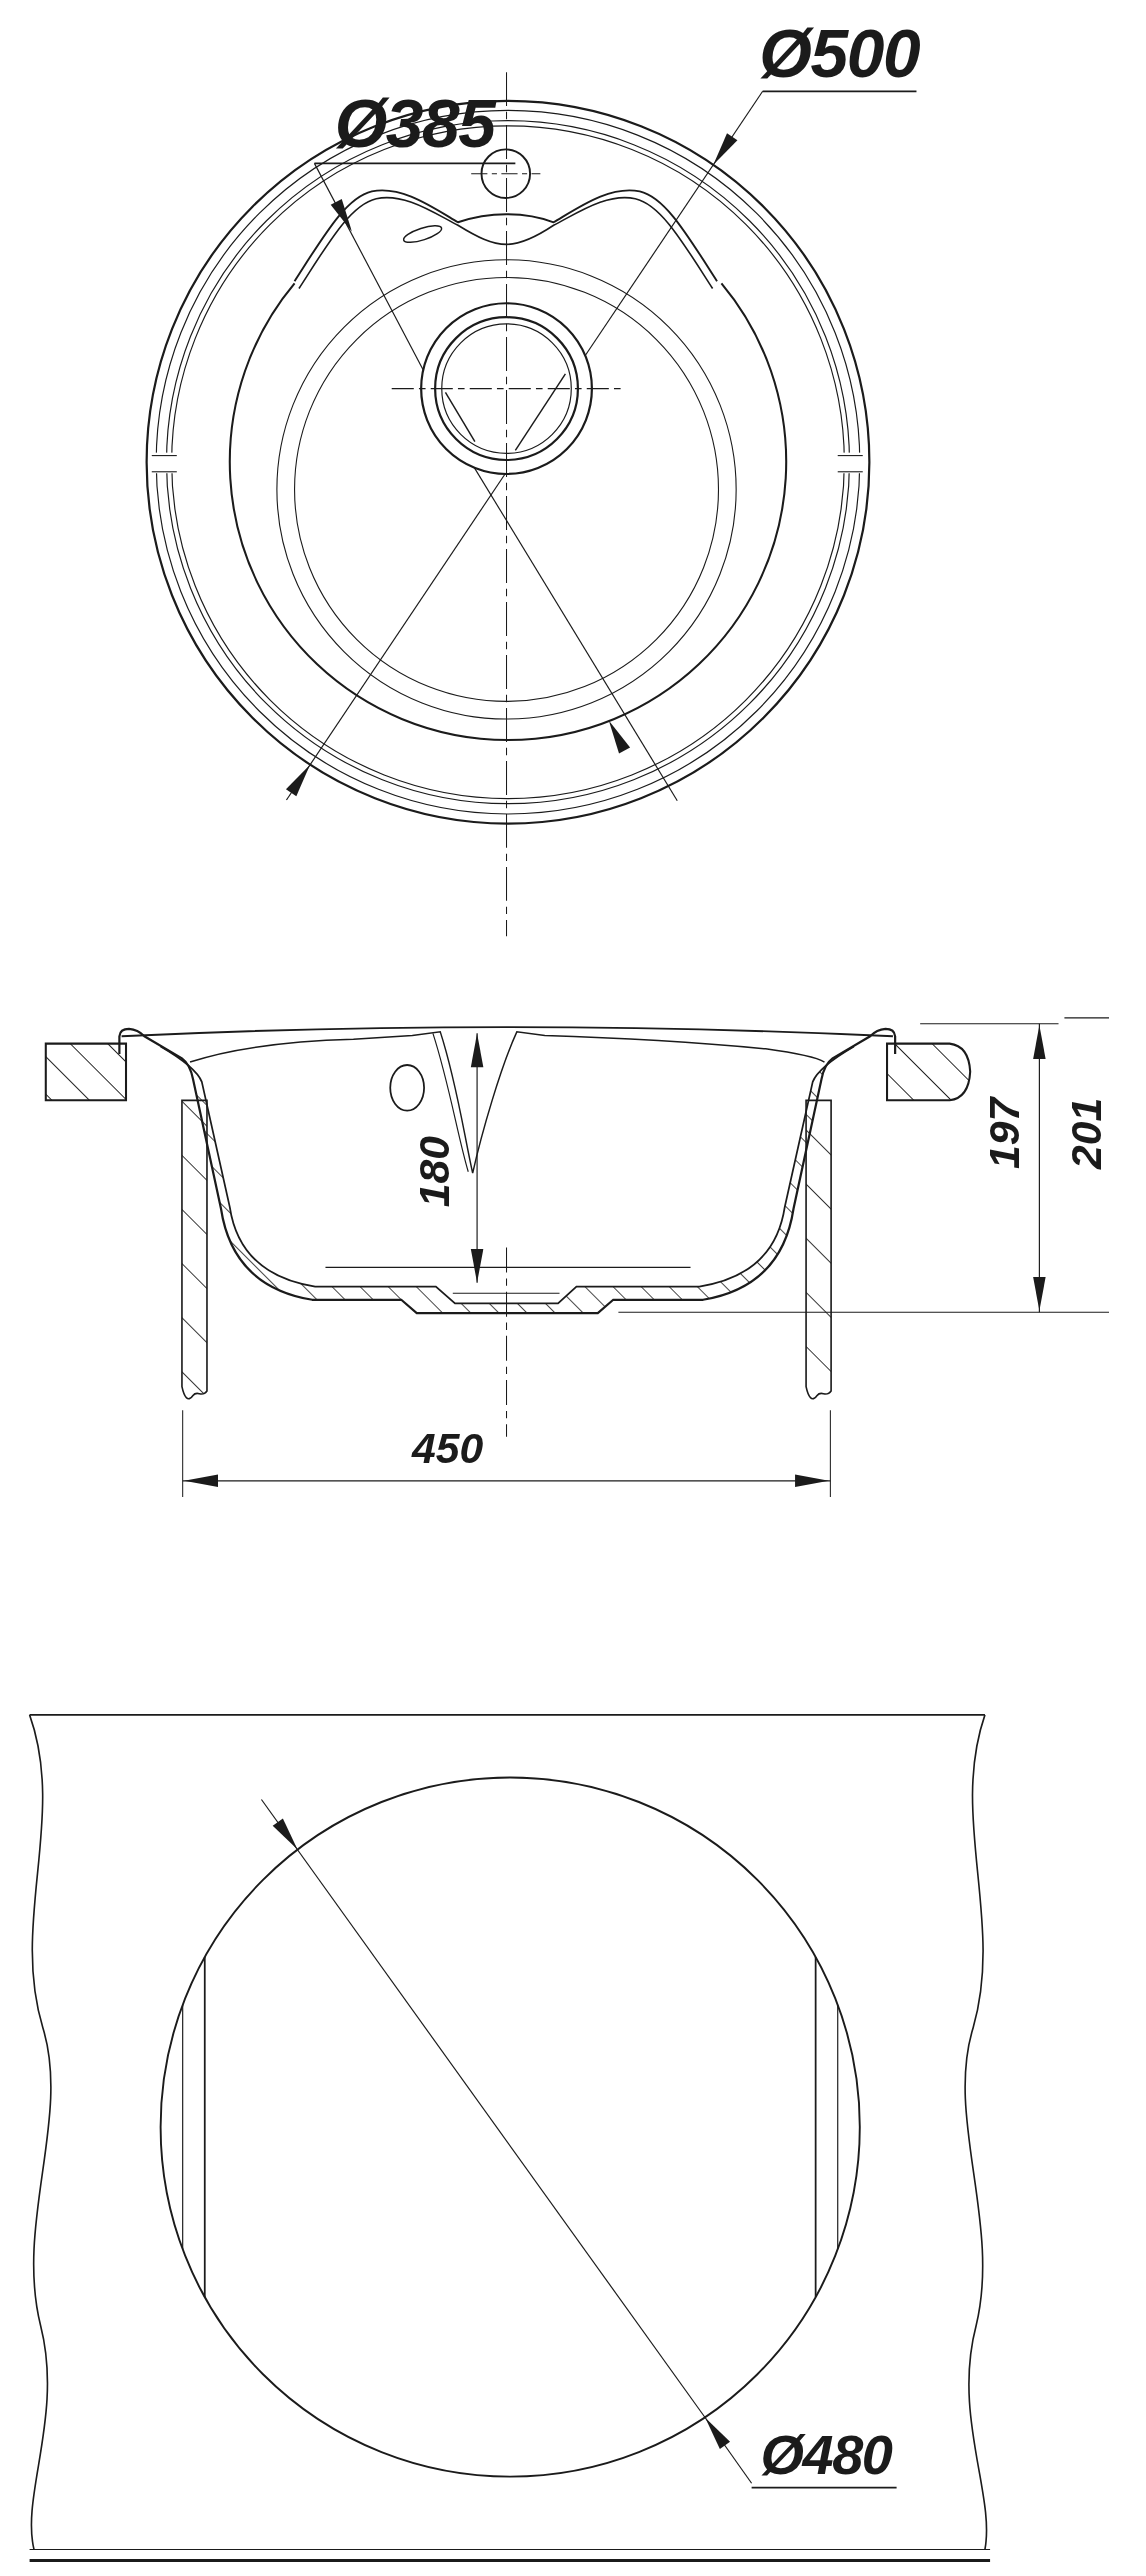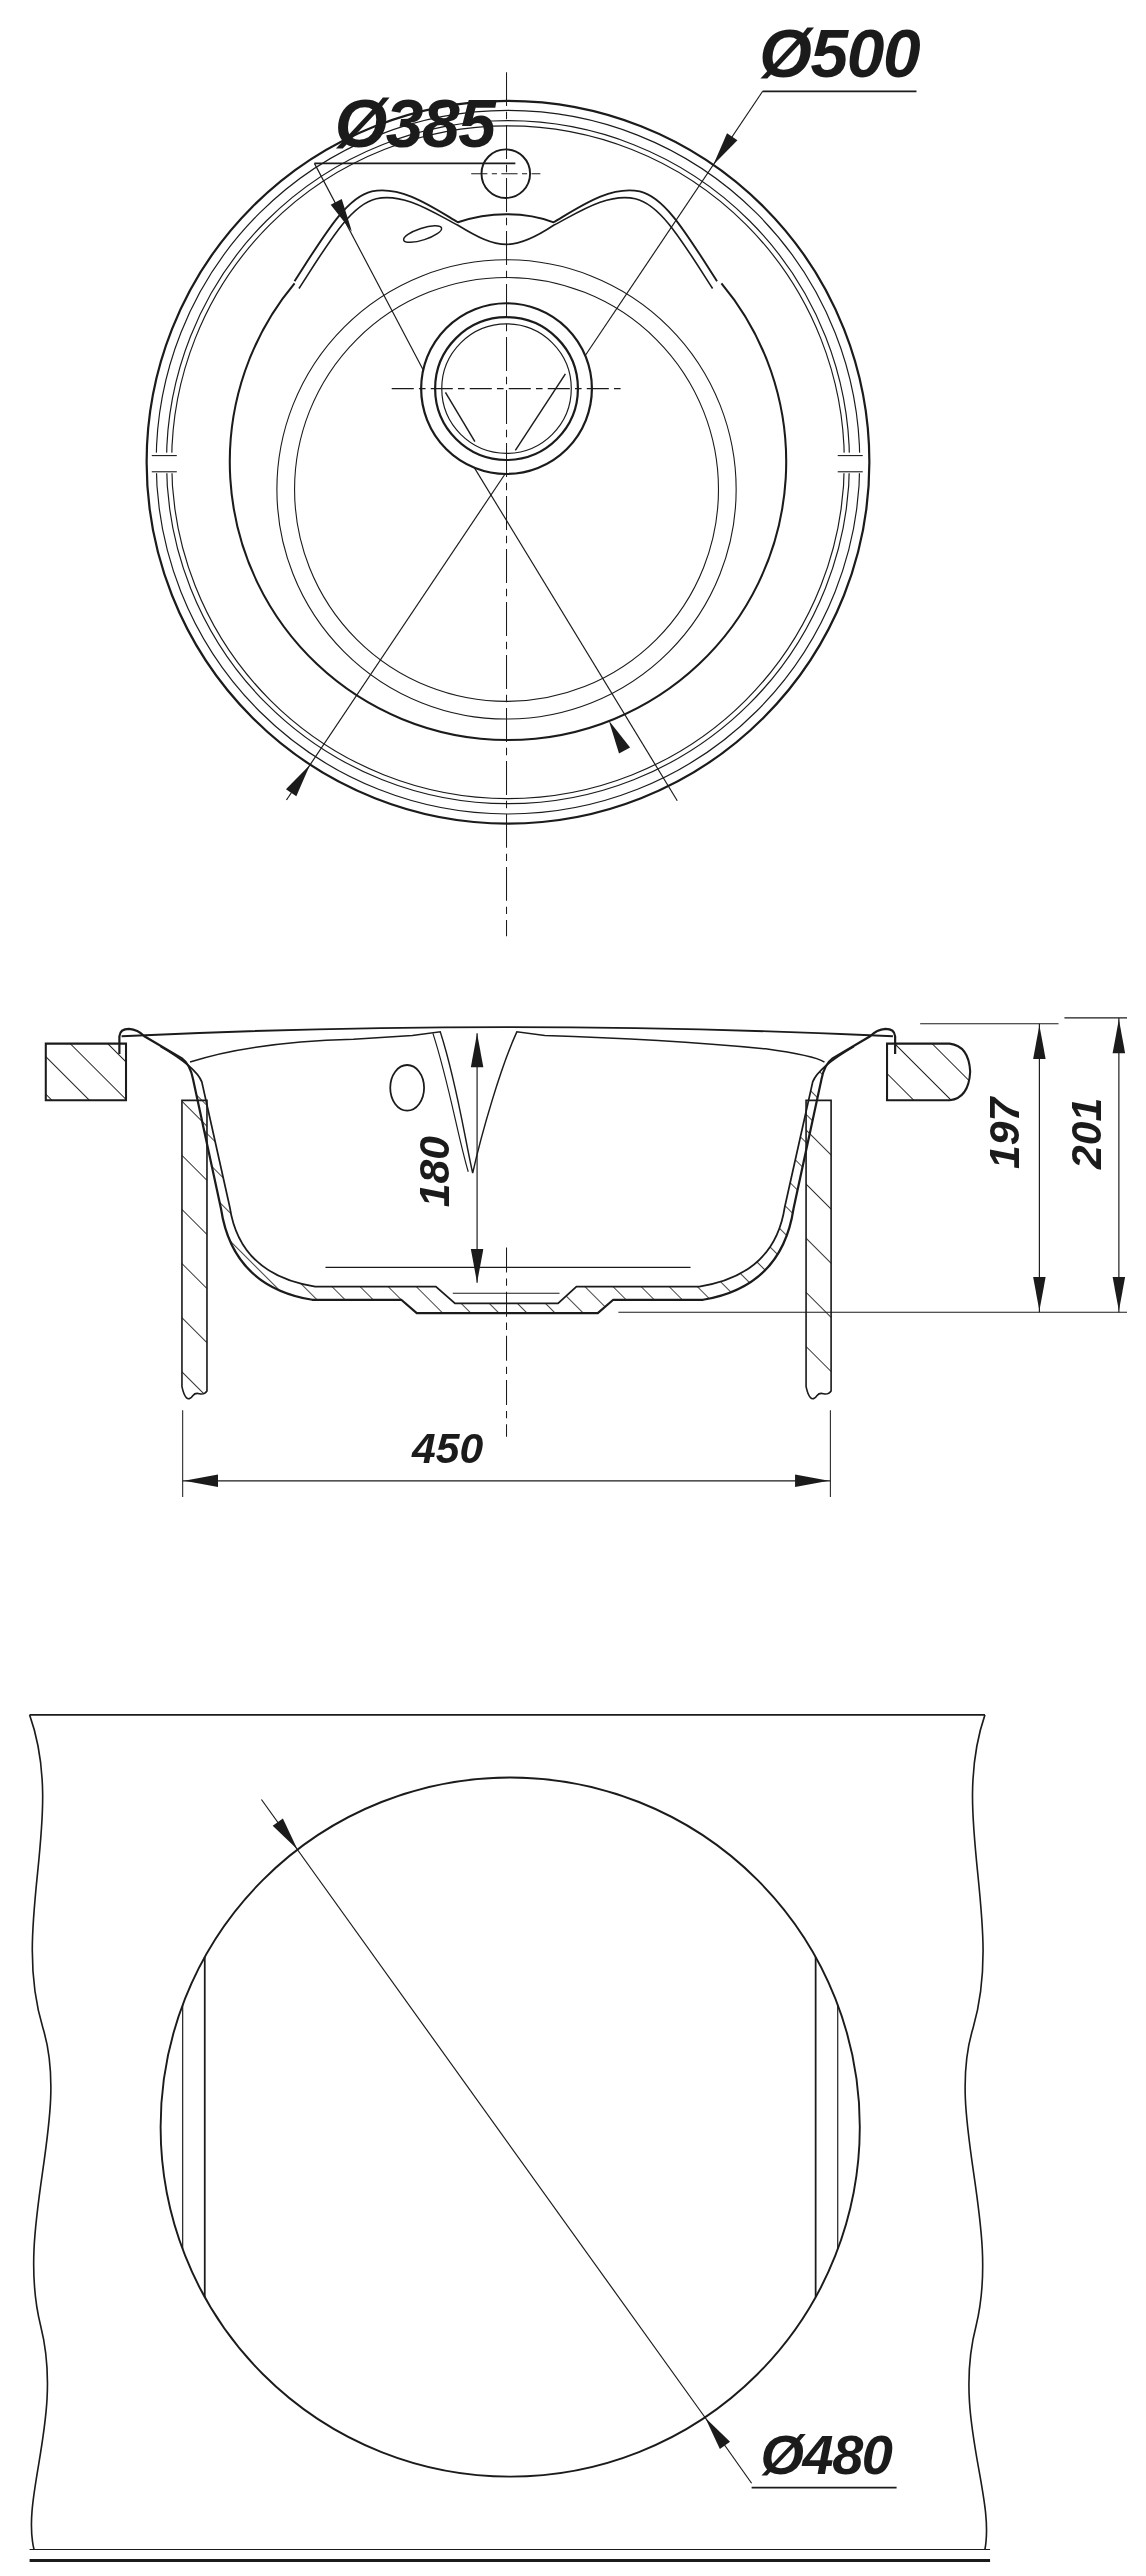--- a/index.html
+++ b/index.html
@@ -1,17 +1,17 @@
 <!DOCTYPE html>
 <html style="font-size:11.8px"><head>
 <meta charset="utf-8">
 <style>
   html,body{margin:0;padding:0;background:#ffffff;}
   #stage{position:relative;width:1109px;height:2576px;background:#ffffff;overflow:hidden;
-         font-family:"Liberation Sans", sans-serif;padding-left:18px;}
+         font-family:"Liberation Sans", sans-serif;}
   svg{position:absolute;left:0;top:0;}
   text{fill:#1b1b1b;font-family:"Liberation Sans", sans-serif;font-style:italic;font-weight:bold;}
   .dia{font-size:92px;letter-spacing:-2px;}
   .dia-sm{font-size:76px;letter-spacing:-2px;}
   .dim{font-size:58px;}
 </style>
 </head>
 <body>
 
 <div id="stage">

